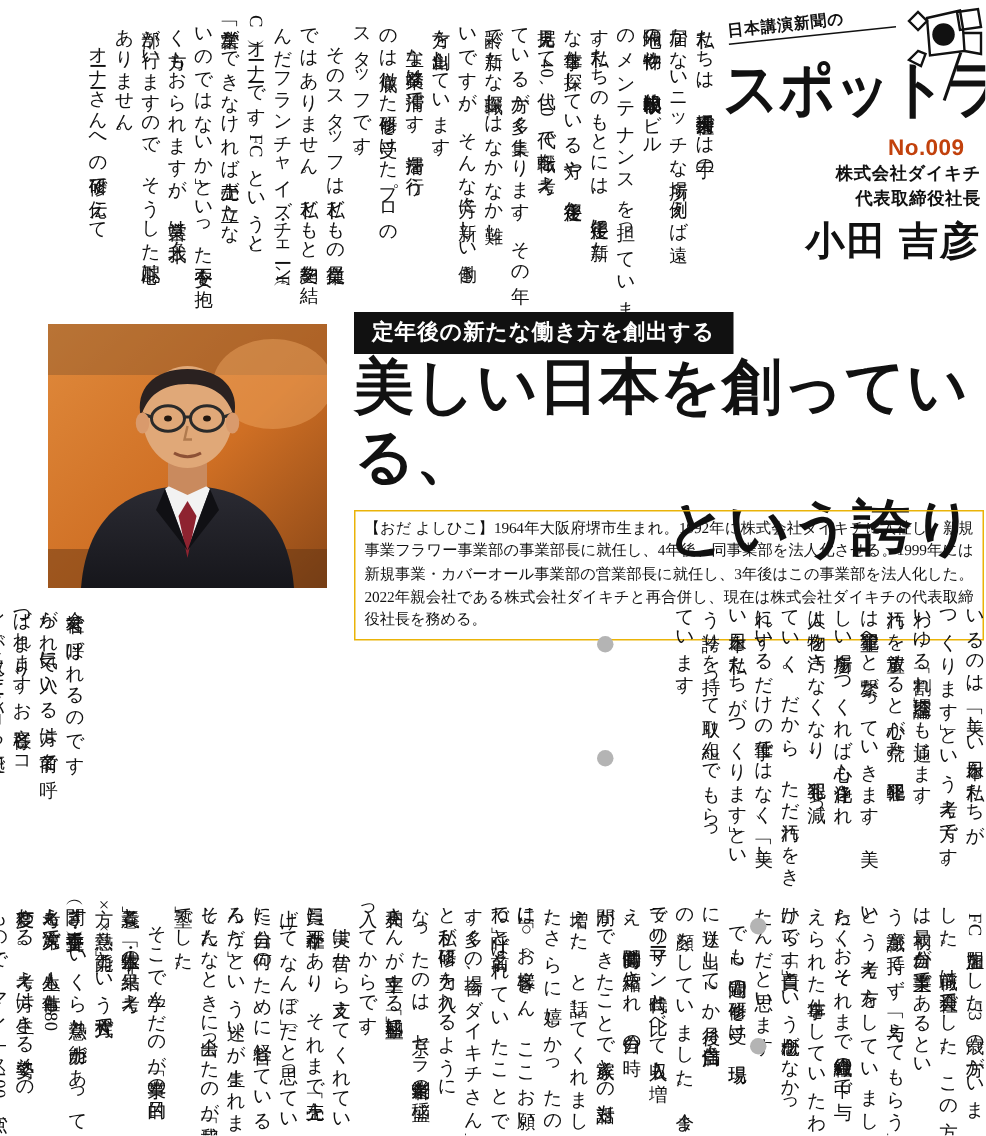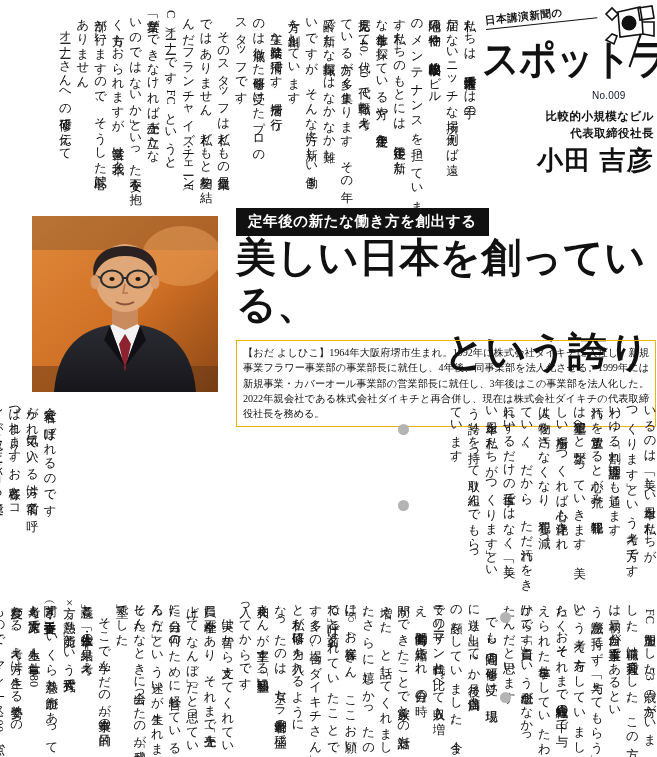--- a/index.html
+++ b/index.html
@@ -73,24 +73,24 @@
     width: 2px;
     height: 34px;
     background: #111;
     transform: rotate(19deg);
   }
   .mast-issue {
     position: absolute;
     left: 106px;
     top: 84px;
     font-family: "Liberation Sans", sans-serif;
-    font-weight: normal;
-    font-size: 10px;
+    font-weight: bold;
+    font-size: 15px;
     letter-spacing: 0.02em;
-    color: #0f172a;
+    color: #c2410c;
     white-space: nowrap;
   }
   #spot-icon {
     position: absolute;
     left: 116px;
     top: -2px;
     width: 54px;
     height: 44px;
   }
 
@@ -320,21 +320,21 @@
         </g>
         <circle cx="27" cy="19" r="7.5" fill="#111"></circle>
       </svg>
     </div>
     <div class="mast-title">スポットライト</div>
     <div class="mast-slash"></div>
     <div class="mast-issue">No.009</div>
   </div>
 
   <div id="company-block">
-    <div class="company-name">比較的小規模なビル</div>
+    <div class="company-name">株式会社ダイキチ</div>
     <div class="company-role">代表取締役社長</div>
     <div id="person-name-wrap">
       <div class="person-name">小田 吉彦</div>
     </div>
   </div>
 
   <div id="photo">
     <svg viewBox="0 0 186 176" width="186" height="176" aria-hidden="true">
       <defs>
         <linearGradient id="bgGrad" x1="0" y1="0" x2="1" y2="1">

